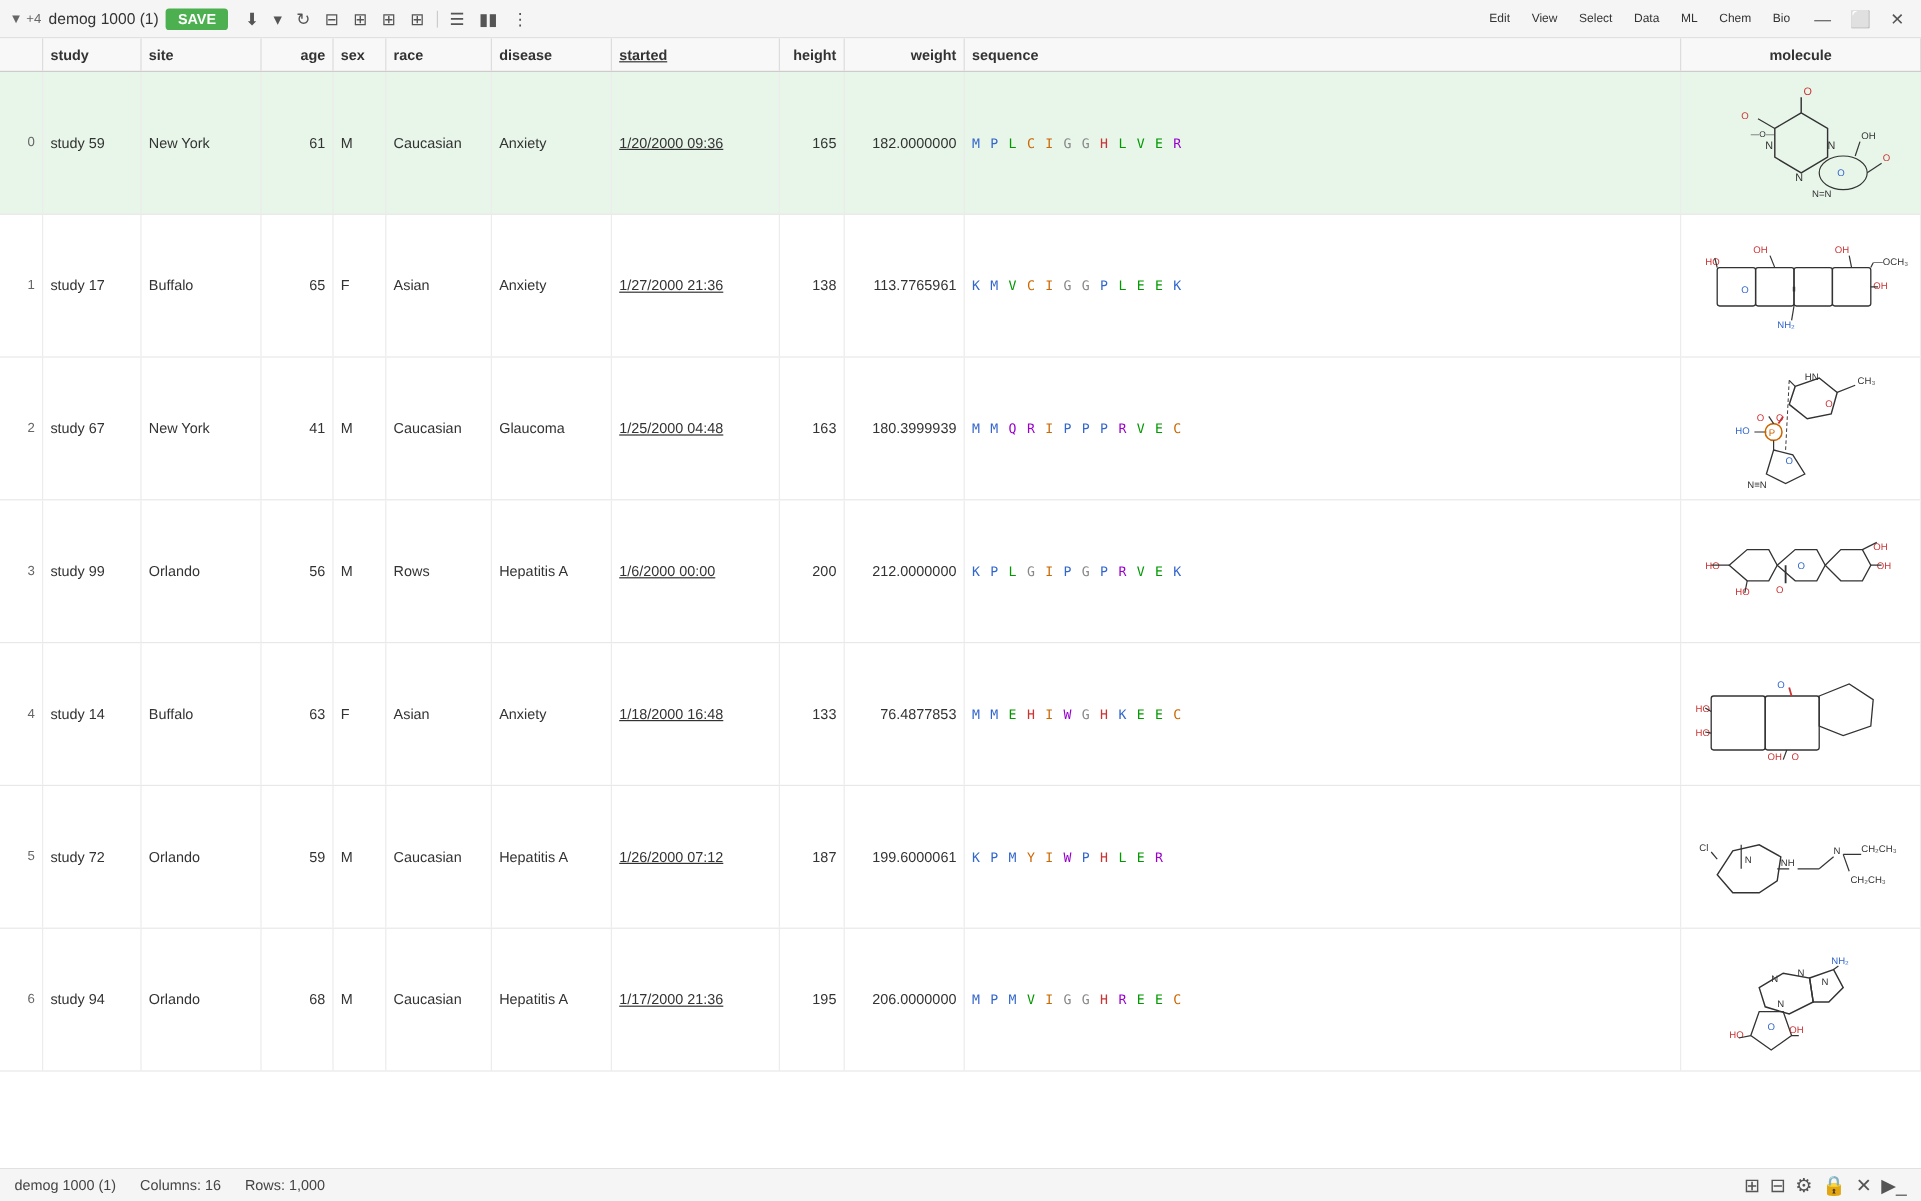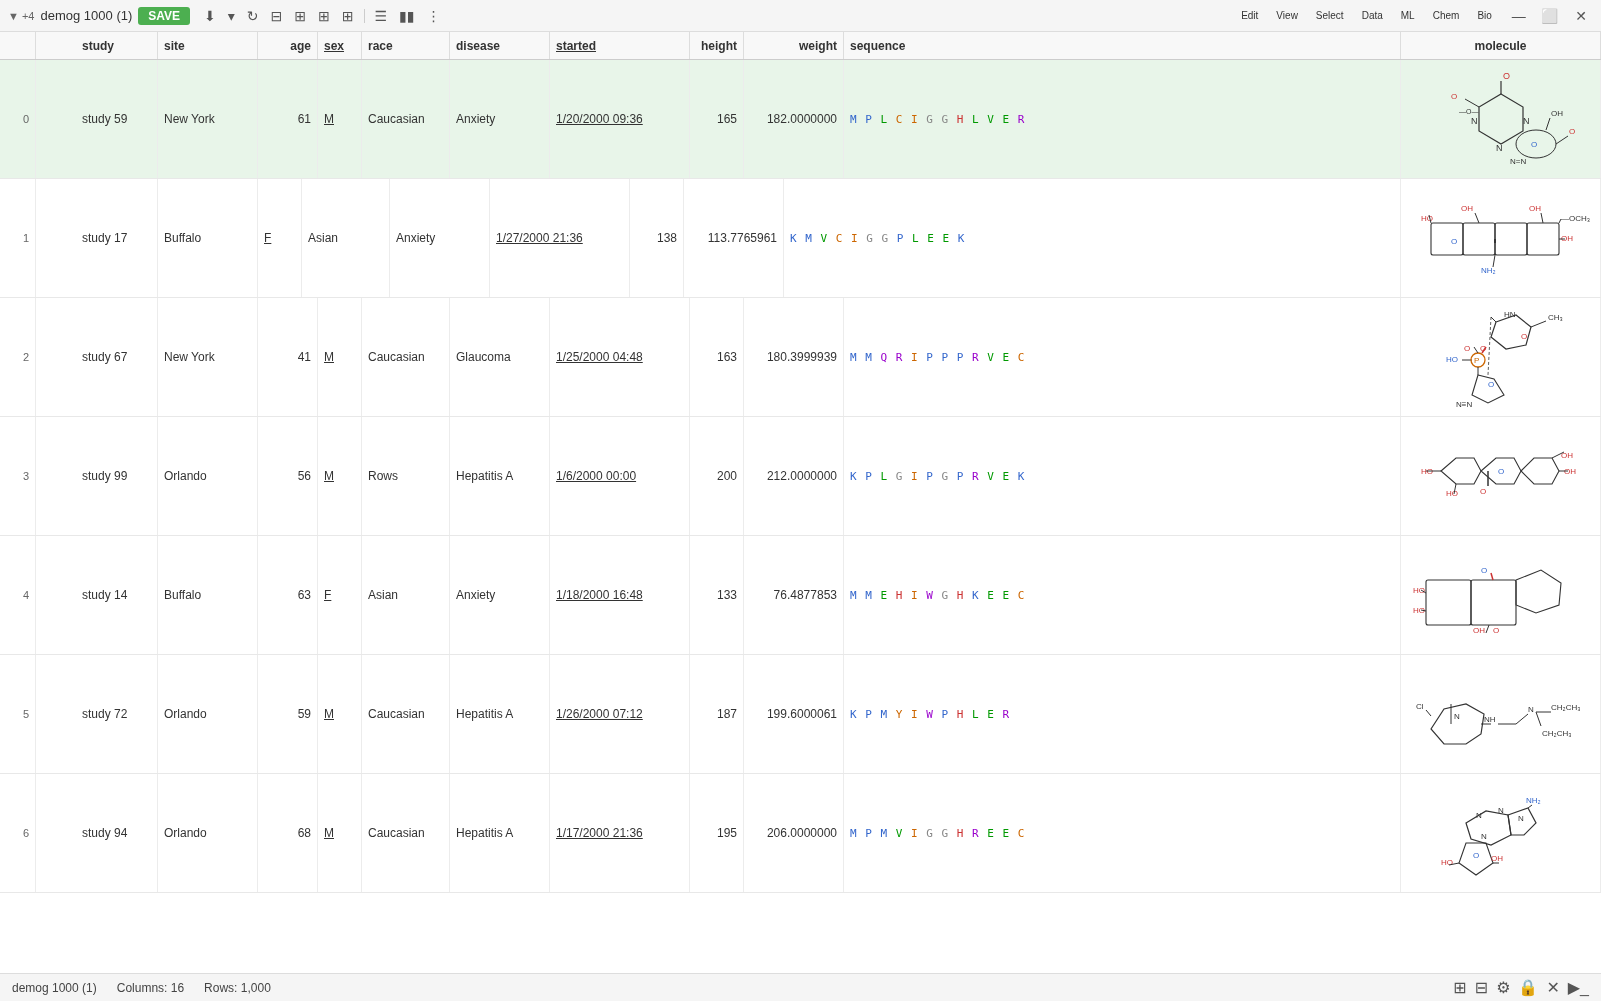--- a/index.html
+++ b/index.html
@@ -39,24 +39,24 @@
     .grid-row {
       display: flex; align-items: stretch; border-bottom: 1px solid #e8e8e8;
       min-height: 117px;
     }
     .grid-row.selected { background: #e8f5e9; }
     .grid-cell {
       padding: 6px 6px; border-right: 1px solid #ececec; display: flex;
       align-items: center; font-size: 12px; white-space: nowrap; overflow: hidden;
     }
     .cell-idx { width: 36px; justify-content: flex-end; color: #666; font-size: 11px; flex-shrink: 0; }
-    .cell-study { width: 82px; flex-shrink: 0; margin-left: 40px; }
+    .cell-study { width: 82px; flex-shrink: 0; }
     .cell-site { width: 100px; flex-shrink: 0; }
     .cell-age { width: 60px; justify-content: flex-end; flex-shrink: 0; }
-    .cell-sex { width: 44px; flex-shrink: 0; text-decoration: underline; }
+    .cell-sex { width: 44px; flex-shrink: 0; }
     .cell-race { width: 88px; flex-shrink: 0; }
     .cell-disease { width: 100px; flex-shrink: 0; }
     .cell-started { width: 140px; flex-shrink: 0; text-decoration: underline; }
     .cell-height { width: 54px; justify-content: flex-end; flex-shrink: 0; }
     .cell-weight { width: 100px; justify-content: flex-end; flex-shrink: 0; }
     .cell-sequence { flex: 1; overflow: hidden; }
     .cell-molecule { width: 200px; justify-content: center; flex-shrink: 0; padding: 4px; }
 
     
     .seq { font-family: monospace; font-size: 11px; letter-spacing: 1px; }
@@ -167,20 +167,21 @@
       <text x="-42" y="-5" font-size="7" fill="#333">—O—</text>
     </g>
   </svg>
         </div>
     </div>
   </div>
     <div class="grid-row">
     <div class="grid-cell cell-idx">1</div>
     <div class="grid-cell cell-study">study 17</div>
     <div class="grid-cell cell-site">Buffalo</div>
+    <div class="grid-cell cell-age">65</div>
     <div class="grid-cell cell-sex">F</div>
     <div class="grid-cell cell-race">Asian</div>
     <div class="grid-cell cell-disease">Anxiety</div>
     <div class="grid-cell cell-started">1/27/2000 21:36</div>
     <div class="grid-cell cell-height">138</div>
     <div class="grid-cell cell-weight">113.7765961</div>
     <div class="grid-cell cell-sequence">
         <span class="seq"><span style="color:#3366cc;font-family:monospace;font-size:11px">K </span><span style="color:#3366cc;font-family:monospace;font-size:11px">M </span><span style="color:#009900;font-family:monospace;font-size:11px">V </span><span style="color:#cc6600;font-family:monospace;font-size:11px">C </span><span style="color:#cc6600;font-family:monospace;font-size:11px">I </span><span style="color:#888888;font-family:monospace;font-size:11px">G </span><span style="color:#888888;font-family:monospace;font-size:11px">G </span><span style="color:#3366cc;font-family:monospace;font-size:11px">P </span><span style="color:#009900;font-family:monospace;font-size:11px">L </span><span style="color:#009900;font-family:monospace;font-size:11px">E </span><span style="color:#009900;font-family:monospace;font-size:11px">E </span><span style="color:#3366cc;font-family:monospace;font-size:11px">K </span></span>
       </div>
     <div class="grid-cell cell-molecule">

